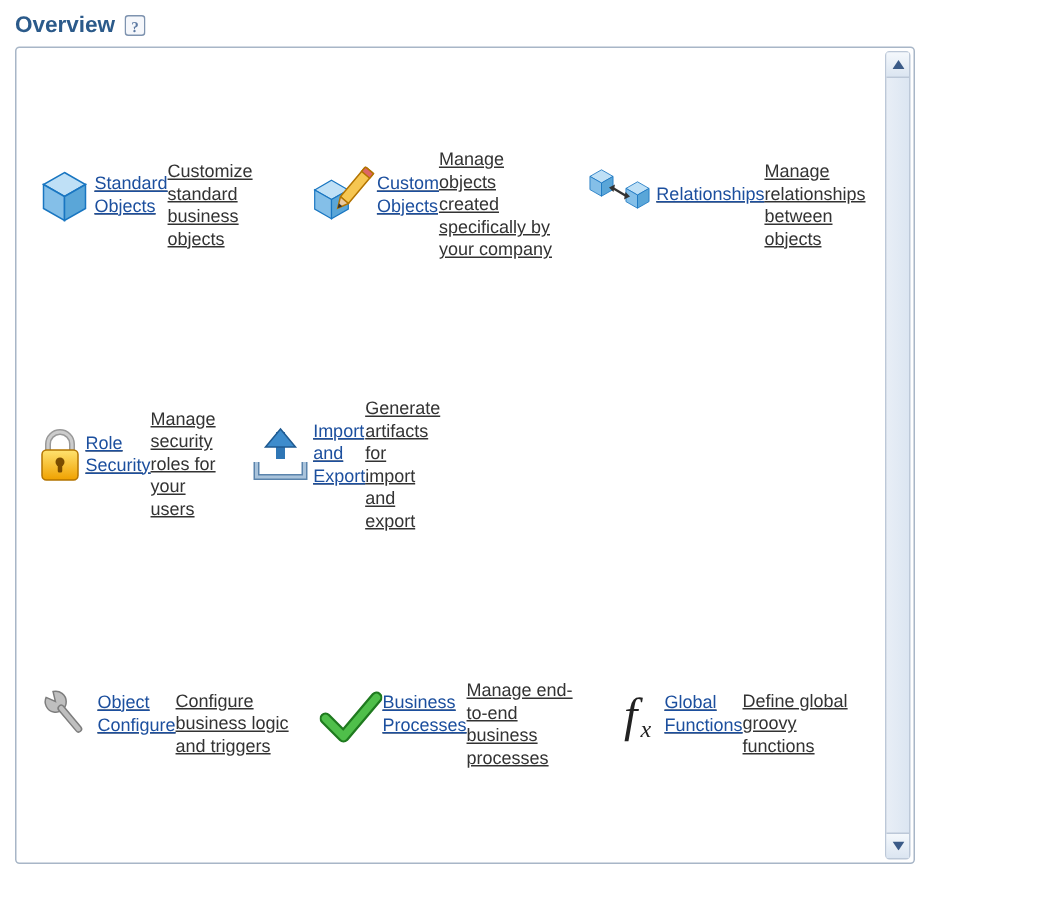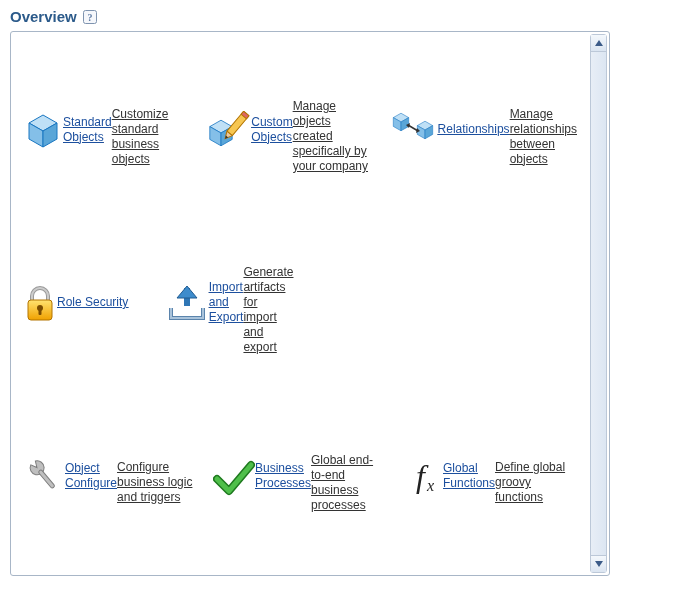--- a/index.html
+++ b/index.html
@@ -198,20 +198,21 @@
                   <linearGradient id="lg" x1="0" x2="0" y1="0" y2="1">
                     <stop offset="0" stop-color="#ffe270"></stop>
                       <stop offset="1" stop-color="#f0a100"></stop>
                   </linearGradient>
                 </defs>
                 <circle cx="17" cy="24" r="3" fill="#7a4c00"></circle>
                 <rect x="15.5" y="25" width="3" height="6" rx="1" fill="#7a4c00"></rect>
               </svg>
             </div>
             <div class="tile-title">Role Security</div>
+            <div class="tile-desc">Manage security roles for your users</div>
           </div>
 
 
 
           <div class="tile">
             <div class="tile-icon">
               <svg width="44" height="40" viewBox="0 0 44 40">
                 <path d="M6 24 v10 h32 v-10" fill="none" stroke="#5b84ac" stroke-width="4"></path>
                 <path d="M6 24 v10 h32 v-10" fill="none" stroke="#a9c3db" stroke-width="2"></path>
                 <path d="M22 4 L22 22" stroke="#2f76b5" stroke-width="6"></path>
@@ -239,21 +240,21 @@
           </div>
 
           <div class="tile">
             <div class="tile-icon">
               <svg width="42" height="38" viewBox="0 0 42 38">
                 <path d="M4 20 L16 32 L38 6" fill="none" stroke="#1f7a1f" stroke-width="8" stroke-linecap="round" stroke-linejoin="round"></path>
                 <path d="M4 20 L16 32 L38 6" fill="none" stroke="#4fbf4a" stroke-width="5" stroke-linecap="round" stroke-linejoin="round"></path>
               </svg>
             </div>
             <div class="tile-title">Business Processes</div>
-            <div class="tile-desc">Global end-to-end business processes</div>
+            <div class="tile-desc">Manage end-to-end business processes</div>
           </div>
 
           <div class="tile">
             <div class="tile-icon">
               <svg width="40" height="40" viewBox="0 0 40 40">
                 <text x="13" y="30" font-family="'Times New Roman',serif" font-style="italic" font-size="32" fill="#222">f</text>
                 <text x="24" y="34" font-family="'Times New Roman',serif" font-style="italic" font-size="16" fill="#222">x</text>
               </svg>
             </div>
             <div class="tile-title">Global Functions</div>

